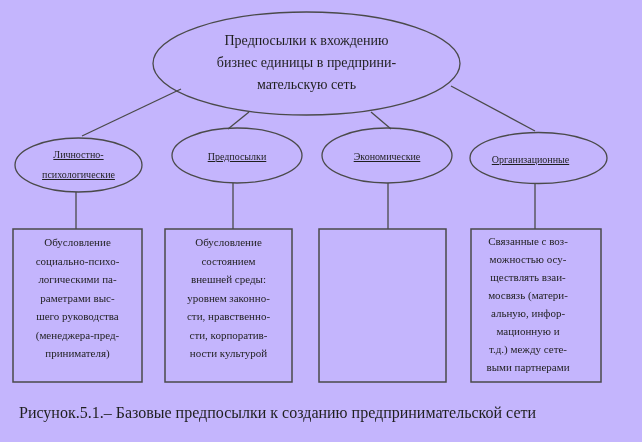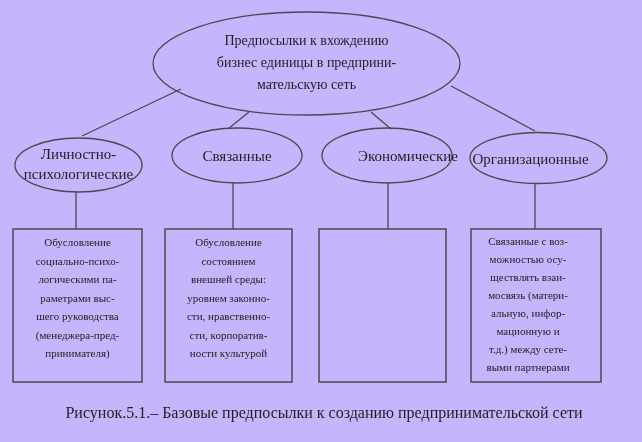--- a/index.html
+++ b/index.html
@@ -41,43 +41,44 @@
     color: #1f1f1f;
   }
   .root-label {
     left: 163px;
     top: 30px;
     width: 287px;
     font-size: 14px;
     line-height: 22px;
   }
   .branch-label {
-    font-size: 15px;
+    font-size: 10px;
     line-height: 19.5px;
+    text-decoration: underline;
   }
   .bl-1 { left: 15px;  top: 145px; width: 127px; }
   .bl-2 { left: 172px; top: 147px; width: 130px; }
-  .bl-3 { left: 322px; top: 147px; width: 130px; padding-left: 21px; }
+  .bl-3 { left: 322px; top: 147px; width: 130px; }
   .bl-4 { left: 462px; top: 150px; width: 137px; }
   .box-text {
     font-size: 11px;
     line-height: 18.5px;
   }
   .bt-1 { left: 15px;  top: 233px; width: 125px; }
   .bt-2 { left: 167px; top: 233px; width: 123px; }
   .bt-3 { left: 321px; top: 233px; width: 123px; }
   .bt-4 { left: 465px; top: 232px; width: 126px; line-height: 18px; }
   .caption {
     position: absolute;
     left: 19px;
     top: 403px;
     width: 610px;
     font-size: 16px;
     line-height: 20px;
-    text-align: center;
+    text-align: left;
     white-space: nowrap;
   }
 </style>
 </head>
 <body>
 
 <div class="page">
 
   <svg class="shapes" viewBox="0 0 642 442" xmlns="http://www.w3.org/2000/svg">
 
@@ -103,21 +104,21 @@
     <rect x="319" y="229" width="127" height="153"></rect>
     <rect x="471" y="229" width="130" height="153"></rect>
   </svg>
 
   <div class="txt root-label">Предпосылки к вхождению
 бизнес единицы в предприни-
 мательскую сеть</div>
 
   <div class="txt branch-label bl-1">Личностно-
 психологические</div>
-  <div class="txt branch-label bl-2">Связанные</div>
+  <div class="txt branch-label bl-2">Предпосылки</div>
   <div class="txt branch-label bl-3">Экономические</div>
   <div class="txt branch-label bl-4">Организационные</div>
 
   <div class="txt box-text bt-1">Обусловление
 социально-психо-
 логическими па-
 раметрами выс-
 шего руководства
 (менеджера-пред-
 принимателя)</div>

